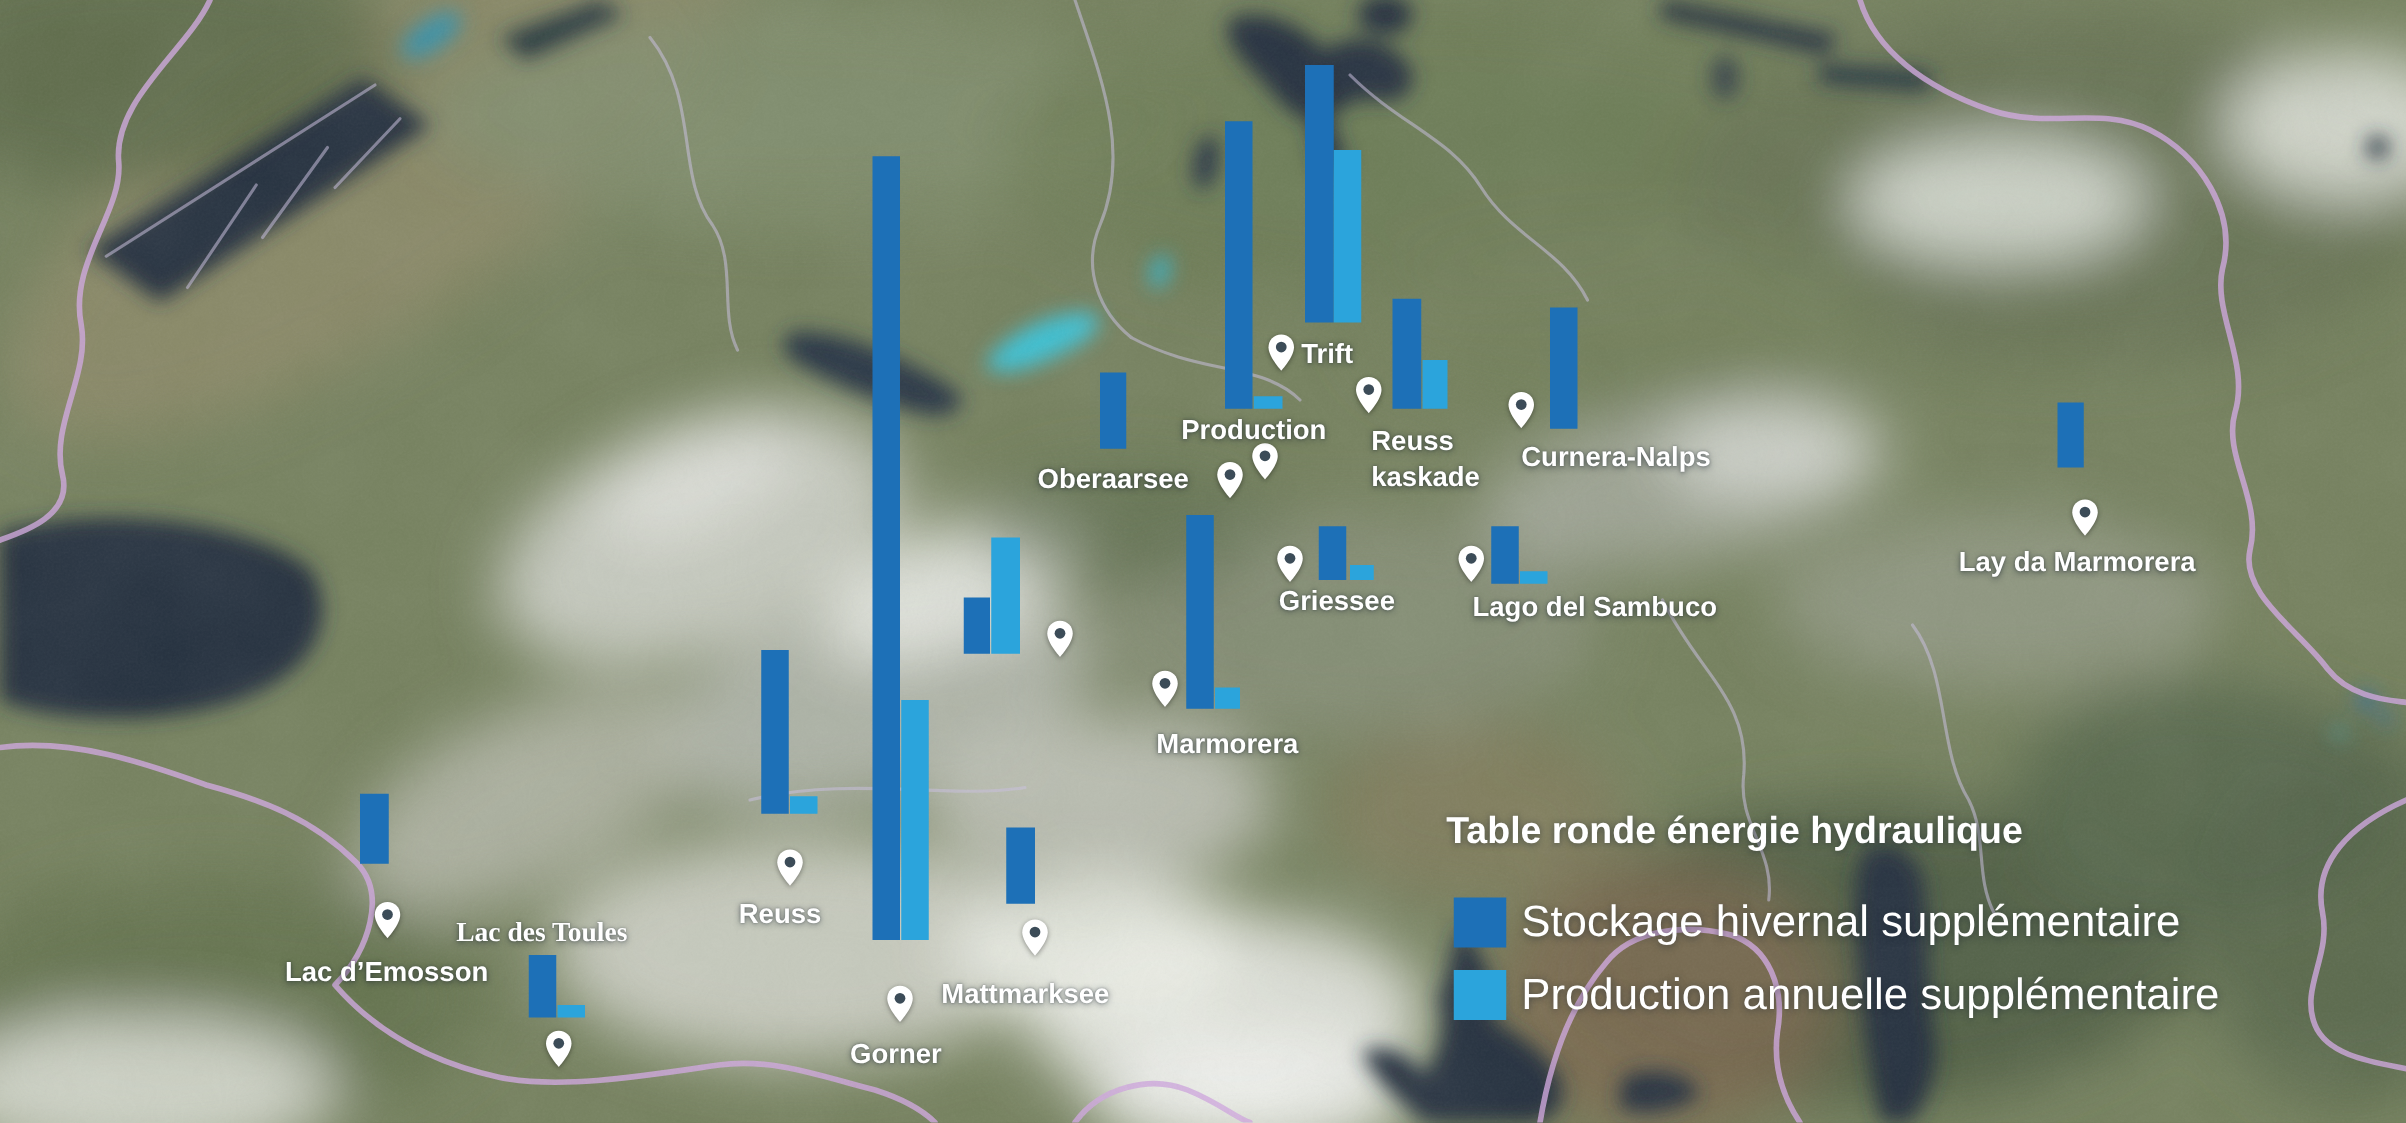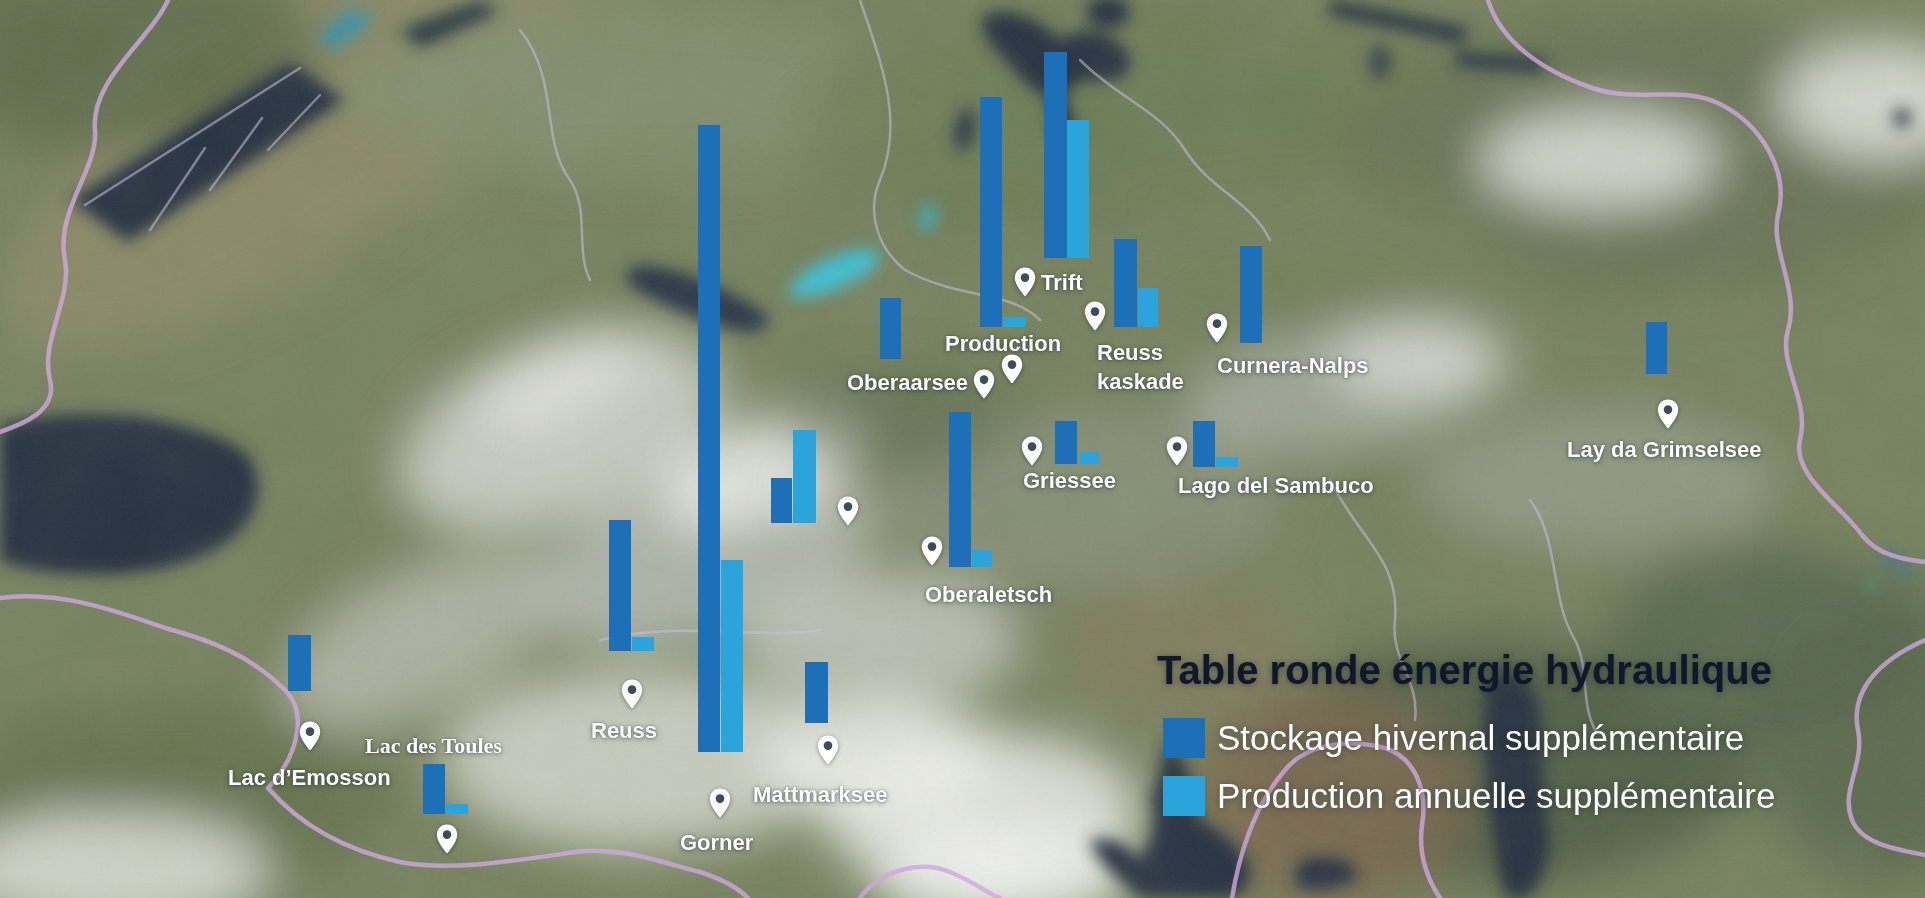--- a/index.html
+++ b/index.html
@@ -7,21 +7,21 @@
          font-family:"Liberation Sans",sans-serif;}
   .stage svg.bg{position:absolute;left:0;top:0;width:100%;height:100%;}
   #sites{position:absolute;left:0;top:0;width:100%;height:100%;border-radius:20px;}
   .bar{position:absolute;}
   .bar.storage{background:var(--c-storage,#1d70b7);}
   .bar.production{background:var(--c-production,#2ba4dc);}
   .site-label{position:absolute;font-weight:700;font-size:22px;line-height:29px;color:#fff;
               white-space:nowrap;text-shadow:0 1px 5px rgba(25,35,45,.55),0 0 2px rgba(25,35,45,.4);}
   .pin{position:absolute;width:22px;height:30px;filter:drop-shadow(0 1px 2px rgba(0,0,0,.4));}
   .pin svg{display:block;width:100%;height:100%;}
-  .legend-title{position:absolute;left:1157px;top:648px;font-weight:700;font-size:40px;color:#0f172a;
+  .legend-title{position:absolute;left:1157px;top:648px;font-weight:700;font-size:30px;color:#ffffff;
                 white-space:nowrap;text-shadow:0 1px 6px rgba(25,35,45,.55);text-align:right;}
   .legend-row{position:absolute;left:1163px;display:flex;align-items:center;}
   .legend-row .swatch{display:inline-block;width:42px;height:40px;flex:0 0 auto;}
   .legend-row .swatch.storage{background:var(--c-storage,#1d70b7);}
   .legend-row .swatch.production{background:var(--c-production,#2ba4dc);}
   .legend-row .legend-label{margin-left:12px;font-weight:400;font-size:35px;color:#fff;
                 white-space:nowrap;text-shadow:0 1px 6px rgba(25,35,45,.55);}
 </style>
 </head>
 <body>
@@ -161,21 +161,21 @@
       <div class="site-label" style="left: 945px; top: 329px;">
         <div>Production</div>
       </div>
       <div class="bar storage" style="left: 880px; top: 298px; width: 21px; height: 61px;"></div>
       <div class="pin" style="left: 973px; top: 369px;">
         <svg viewBox="0 0 22 30" xmlns="http://www.w3.org/2000/svg">
           <path d="M11 .5C5 .5 .8 5 .8 10.8 .8 18.6 11 29.5 11 29.5s10.2-10.9 10.2-18.7C21.2 5 17 .5 11 .5z" fill="#ffffff"></path>
           <circle cx="11" cy="10.6" r="4.3" fill="#3c4c58"></circle>
         </svg>
       </div>
-      <div class="site-label" style="left: 830px; top: 368px; margin-left: 17px;">
+      <div class="site-label" style="left: 830px; top: 368px;">
         <div>Oberaarsee</div>
       </div>
       <div class="bar storage" style="left: 1114px; top: 239px; width: 23px; height: 88px;"></div>
       <div class="bar production" style="left: 1138px; top: 288px; width: 20px; height: 39px;"></div>
       <div class="pin" style="left: 1084px; top: 301px;">
         <svg viewBox="0 0 22 30" xmlns="http://www.w3.org/2000/svg">
           <path d="M11 .5C5 .5 .8 5 .8 10.8 .8 18.6 11 29.5 11 29.5s10.2-10.9 10.2-18.7C21.2 5 17 .5 11 .5z" fill="#ffffff"></path>
           <circle cx="11" cy="10.6" r="4.3" fill="#3c4c58"></circle>
         </svg>
       </div>
@@ -194,21 +194,21 @@
         <div>Curnera-Nalps</div>
       </div>
       <div class="bar storage" style="left: 1646px; top: 322px; width: 21px; height: 52px;"></div>
       <div class="pin" style="left: 1657px; top: 399px;">
         <svg viewBox="0 0 22 30" xmlns="http://www.w3.org/2000/svg">
           <path d="M11 .5C5 .5 .8 5 .8 10.8 .8 18.6 11 29.5 11 29.5s10.2-10.9 10.2-18.7C21.2 5 17 .5 11 .5z" fill="#ffffff"></path>
           <circle cx="11" cy="10.6" r="4.3" fill="#3c4c58"></circle>
         </svg>
       </div>
       <div class="site-label" style="left: 1567px; top: 435px;">
-        <div>Lay da Grimselsee</div>
+        <div>Lay da Marmorera</div>
       </div>
       <div class="bar storage" style="left: 1055px; top: 421px; width: 22px; height: 43px;"></div>
       <div class="bar production" style="left: 1080px; top: 452px; width: 19px; height: 12px;"></div>
       <div class="pin" style="left: 1021px; top: 436px;">
         <svg viewBox="0 0 22 30" xmlns="http://www.w3.org/2000/svg">
           <path d="M11 .5C5 .5 .8 5 .8 10.8 .8 18.6 11 29.5 11 29.5s10.2-10.9 10.2-18.7C21.2 5 17 .5 11 .5z" fill="#ffffff"></path>
           <circle cx="11" cy="10.6" r="4.3" fill="#3c4c58"></circle>
         </svg>
       </div>
       <div class="site-label" style="left: 1023px; top: 466px;">
@@ -235,21 +235,21 @@
       </div>
       <div class="bar storage" style="left: 949px; top: 412px; width: 22px; height: 155px;"></div>
       <div class="bar production" style="left: 972px; top: 550px; width: 20px; height: 17px;"></div>
       <div class="pin" style="left: 921px; top: 536px;">
         <svg viewBox="0 0 22 30" xmlns="http://www.w3.org/2000/svg">
           <path d="M11 .5C5 .5 .8 5 .8 10.8 .8 18.6 11 29.5 11 29.5s10.2-10.9 10.2-18.7C21.2 5 17 .5 11 .5z" fill="#ffffff"></path>
           <circle cx="11" cy="10.6" r="4.3" fill="#3c4c58"></circle>
         </svg>
       </div>
       <div class="site-label" style="left: 925px; top: 580px;">
-        <div>Oberaletsch</div>
+        <div>Marmorera</div>
       </div>
       <div class="bar storage" style="left: 698px; top: 125px; width: 22px; height: 627px;"></div>
       <div class="bar production" style="left: 721px; top: 560px; width: 22px; height: 192px;"></div>
       <div class="pin" style="left: 709px; top: 788px;">
         <svg viewBox="0 0 22 30" xmlns="http://www.w3.org/2000/svg">
           <path d="M11 .5C5 .5 .8 5 .8 10.8 .8 18.6 11 29.5 11 29.5s10.2-10.9 10.2-18.7C21.2 5 17 .5 11 .5z" fill="#ffffff"></path>
           <circle cx="11" cy="10.6" r="4.3" fill="#3c4c58"></circle>
         </svg>
       </div>
       <div class="site-label" style="left: 680px; top: 828px;">

